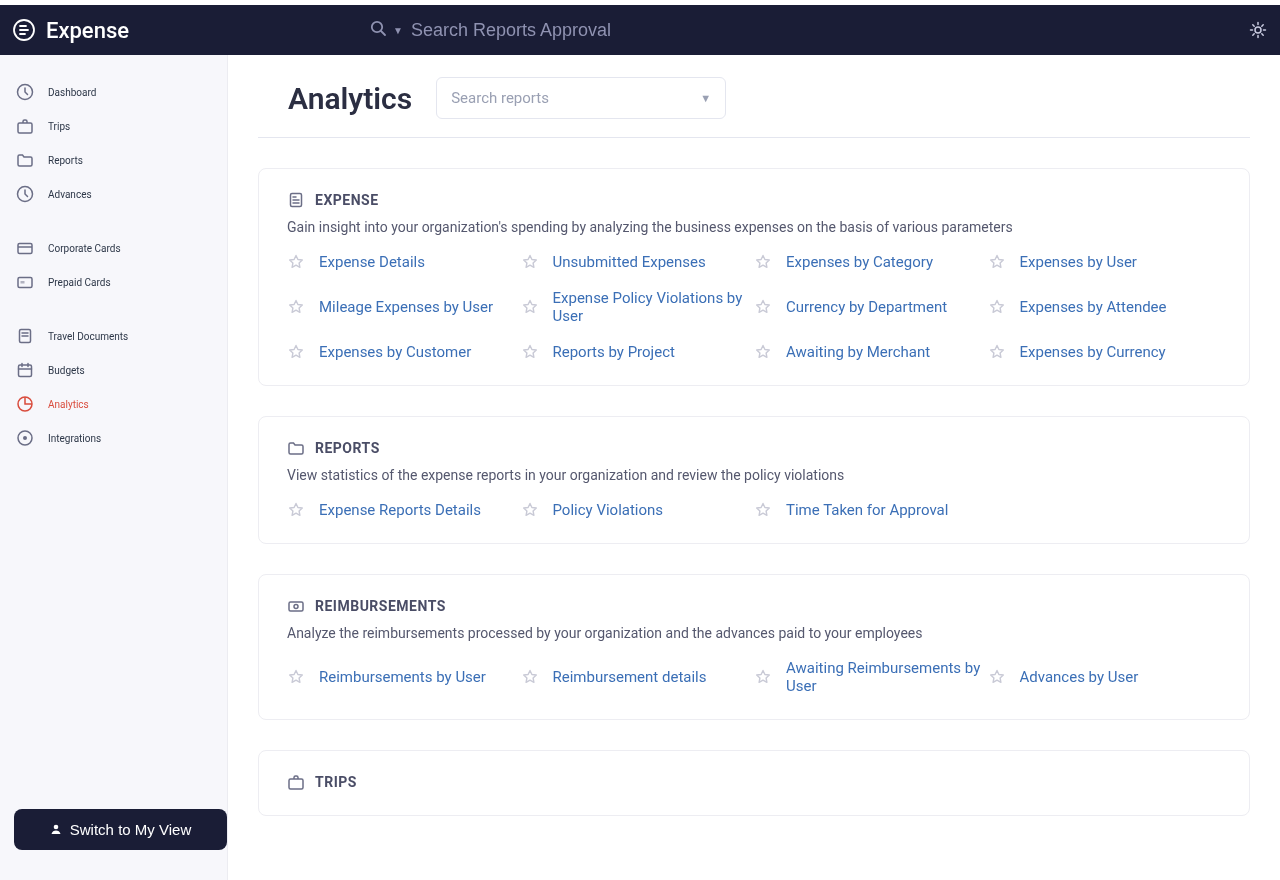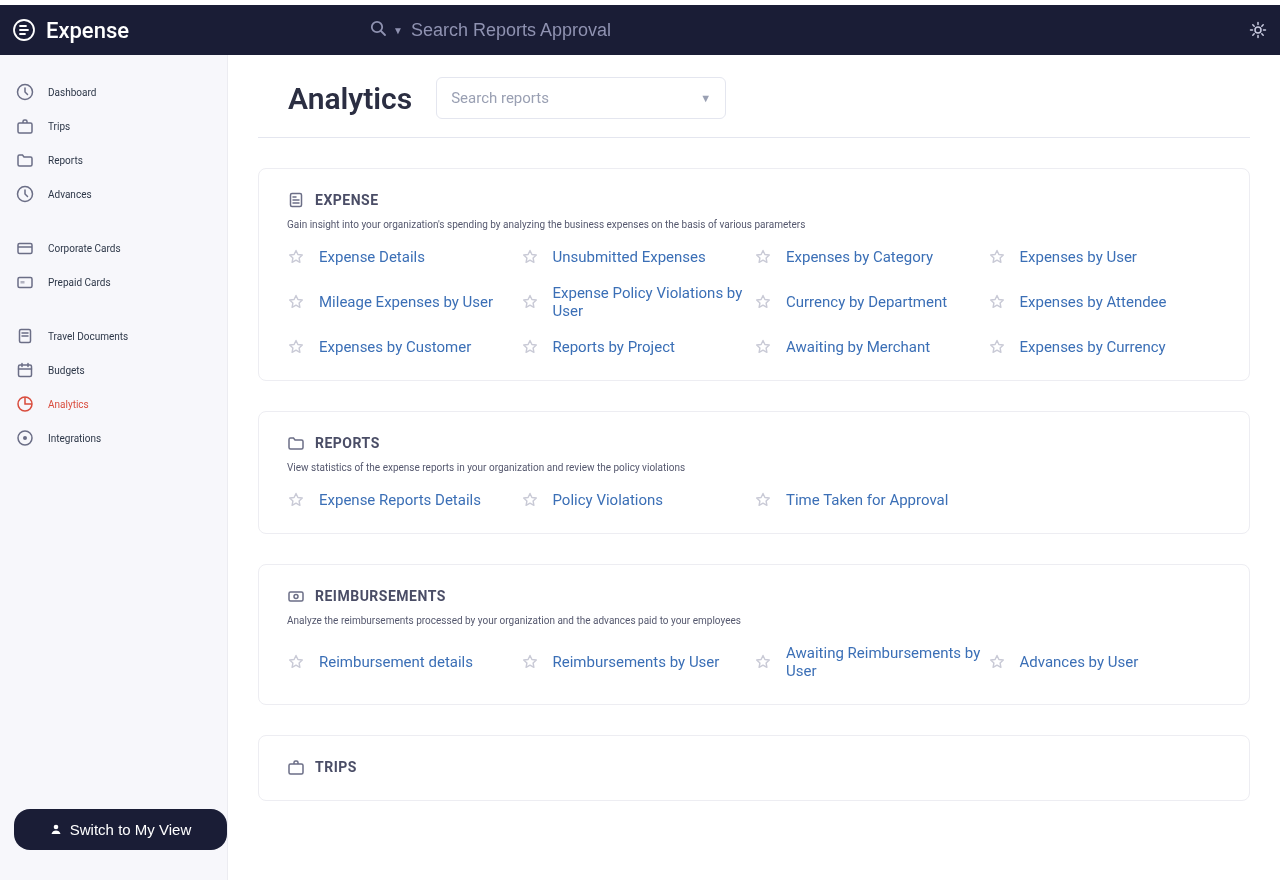--- a/index.html
+++ b/index.html
@@ -48,39 +48,39 @@
   }
   .nav-group{margin-bottom:20px;}
   .nav-item{
     display:flex;align-items:center;gap:14px;padding:8px 16px;color:var(--text);
     font-size:10px;cursor:pointer;
   }
   .nav-item.active{color:var(--red);}
   .nav-item .icon{width:18px;height:18px;display:flex;align-items:center;justify-content:center;color:#6b6e86;flex-shrink:0;}
   .nav-item.active .icon{color:var(--red);}
   .switch-btn{
-    margin:auto 0 30px 14px;background:var(--navy);color:#fff;border:none;border-radius:16px;
+    margin:auto 0 30px 14px;background:var(--navy);color:#fff;border:none;border-radius:8px;
     padding:12px 14px;font-size:15px;display:flex;align-items:center;justify-content:center;gap:8px;cursor:pointer;
   }
   .main{flex:1;overflow-y:auto;background:#fff;padding:0 0 40px 0;}
   .page-head{
     display:flex;align-items:center;gap:24px;padding:22px 30px 18px 30px;border-bottom:1px solid var(--border);
     margin:0 30px;
   }
   .page-title{font-size:30px;font-weight:600;color:#2b2e42;}
   .search-reports{
     border:1px solid var(--border);border-radius:6px;height:42px;width:290px;display:flex;align-items:center;
     justify-content:space-between;padding:0 14px;color:var(--muted2);font-size:15px;cursor:pointer;
   }
   .card{
     margin:30px 30px 0 30px;border:1px solid var(--card-border);border-radius:8px;padding:22px 28px 24px 28px;
   }
   .card-head{display:flex;align-items:center;gap:10px;}
   .card-title{font-size:14px;font-weight:700;letter-spacing:0.5px;color:#4a4d66;text-transform:uppercase;}
-  .card-desc{margin-top:10px;color:#55586e;font-size:10px;}
+  .card-desc{margin-top:10px;color:#55586e;font-size:14px;}
   .grid3{display:grid;grid-template-columns:1fr 1fr 1fr 1fr;row-gap:18px;margin-top:18px;}
   .rep{display:flex;align-items:center;gap:14px;}
   .rep a{color:var(--link);text-decoration:none;font-size:15px;}
   .star{color:#c9cad6;cursor:pointer;flex-shrink:0;}
   .icon svg, .card-icon svg, .star svg, .gear svg{display:block;}
   .card-icon{color:#6b6e86;}
 </style>
 </head>
 <body>
 
@@ -437,29 +437,29 @@
             <span class="card-title">REIMBURSEMENTS</span>
           </div>
           <div class="card-desc">Analyze the reimbursements processed by your organization and the advances paid to your employees</div>
           <div class="grid3">
             <div class="rep">
               <span class="star">
                 <svg width="18" height="18" viewBox="0 0 18 18">
                   <use href="#i-star"></use>
                 </svg>
               </span>
+              <a href="#">Reimbursements by User</a>
+            </div>
+            <div class="rep">
+              <span class="star">
+                <svg width="18" height="18" viewBox="0 0 18 18">
+                  <use href="#i-star"></use>
+                </svg>
+              </span>
               <a href="#">Reimbursement details</a>
-            </div>
-            <div class="rep">
-              <span class="star">
-                <svg width="18" height="18" viewBox="0 0 18 18">
-                  <use href="#i-star"></use>
-                </svg>
-              </span>
-              <a href="#">Reimbursements by User</a>
             </div>
             <div class="rep">
               <span class="star">
                 <svg width="18" height="18" viewBox="0 0 18 18">
                   <use href="#i-star"></use>
                 </svg>
               </span>
               <a href="#">Awaiting Reimbursements by User</a>
             </div>
             <div class="rep">

